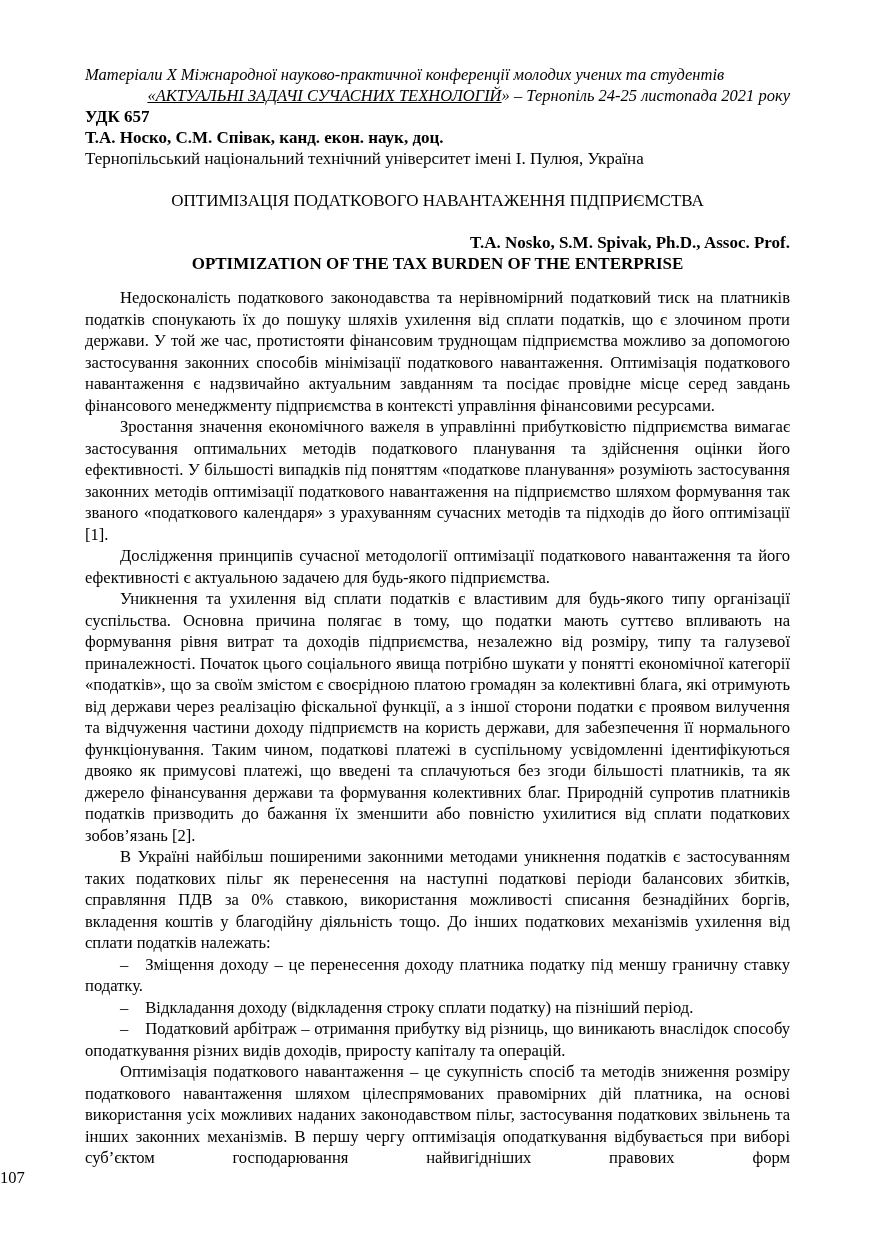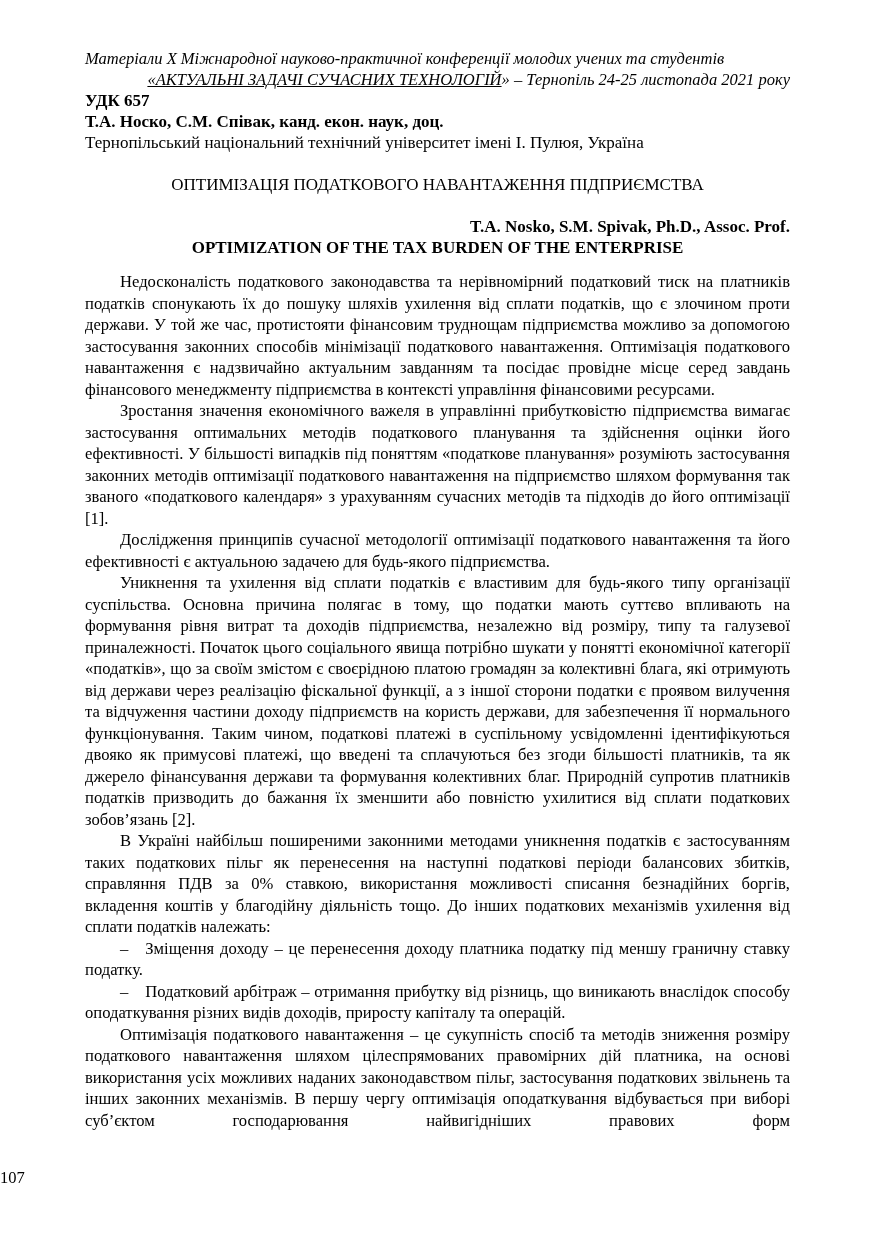--- a/index.html
+++ b/index.html
@@ -5,21 +5,21 @@
   * { box-sizing: border-box; }
   html, body { margin: 0; padding: 0; background: #ffffff; }
   .page {
     position: relative;
     width: 877px;
     height: 1240px;
     margin: 0 auto;
     background: #ffffff;
     color: #000000;
     font-family: "Liberation Serif", "DejaVu Serif", serif;
-    padding: 48px 87px 0 85px;
+    padding: 64px 87px 0 85px;
     overflow: hidden;
   }
   .conf-header {
     font-style: italic;
     font-size: 16.5px;
     line-height: 21px;
   }
   .conf-header .line1 { text-align: left; white-space: nowrap; }
   .conf-header .line2 { text-align: right; white-space: nowrap; }
   .underlined { text-decoration: underline; }
@@ -107,20 +107,21 @@
 
   <div class="body-text">
     <p>Недосконалість податкового законодавства та нерівномірний податковий тиск на платників податків спонукають їх до пошуку шляхів ухилення від сплати податків, що є злочином проти держави. У той же час, протистояти фінансовим труднощам підприємства можливо за допомогою застосування законних способів мінімізації податкового навантаження. Оптимізація податкового навантаження є надзвичайно актуальним завданням та посідає провідне місце серед завдань фінансового менеджменту підприємства в контексті управління фінансовими ресурсами.</p>
     <p>Зростання значення економічного важеля в управлінні прибутковістю підприємства вимагає застосування оптимальних методів податкового планування та здійснення оцінки його ефективності. У більшості випадків під поняттям «податкове планування» розуміють застосування законних методів оптимізації податкового навантаження на підприємство шляхом формування так званого «податкового календаря» з урахуванням сучасних методів та підходів до його оптимізації [1].</p>
     <p>Дослідження принципів сучасної методології оптимізації податкового навантаження та його ефективності є актуальною задачею для будь-якого підприємства.</p>
     <p>Уникнення та ухилення від сплати податків є властивим для будь-якого типу організації суспільства. Основна причина полягає в тому, що податки мають суттєво впливають на формування рівня витрат та доходів підприємства, незалежно від розміру, типу та галузевої приналежності. Початок цього соціального явища потрібно шукати у понятті економічної категорії «податків», що за своїм змістом є своєрідною платою громадян за колективні блага, які отримують від держави через реалізацію фіскальної функції, а з іншої сторони податки є проявом вилучення та відчуження частини доходу підприємств на користь держави, для забезпечення її нормального функціонування. Таким чином, податкові платежі в суспільному усвідомленні ідентифікуються двояко як примусові платежі, що введені та сплачуються без згоди більшості платників, та як джерело фінансування держави та формування колективних благ. Природній супротив платників податків призводить до бажання їх зменшити або повністю ухилитися від сплати податкових зобов’язань [2].</p>
     <p>В Україні найбільш поширеними законними методами уникнення податків є застосуванням таких податкових пільг як перенесення на наступні податкові періоди балансових збитків, справляння ПДВ за 0% ставкою, використання можливості списання безнадійних боргів, вкладення коштів у благодійну діяльність тощо. До інших податкових механізмів ухилення від сплати податків належать:</p>
 
     <p><span>–</span><span class="bullet-gap"></span><span>Зміщення доходу – це перенесення доходу платника податку під меншу граничну ставку податку.</span></p>
 
+    <p><span>–</span><span class="bullet-gap"></span><span>Відкладання доходу (відкладення строку сплати податку) на пізніший період.</span></p>
 
     <p><span>–</span><span class="bullet-gap"></span><span>Податковий арбітраж – отримання прибутку від різниць, що виникають внаслідок способу оподаткування різних видів доходів, приросту капіталу та операцій.</span></p>
 
     <p class="justify-last">Оптимізація податкового навантаження – це сукупність спосіб та методів зниження розміру податкового навантаження шляхом цілеспрямованих правомірних дій платника, на основі використання усіх можливих наданих законодавством пільг, застосування податкових звільнень та інших законних механізмів. В першу чергу оптимізація оподаткування відбувається при виборі суб’єктом господарювання найвигідніших правових форм</p>
   </div>
 
   <div class="page-number">107</div>
 
 </div>
 

